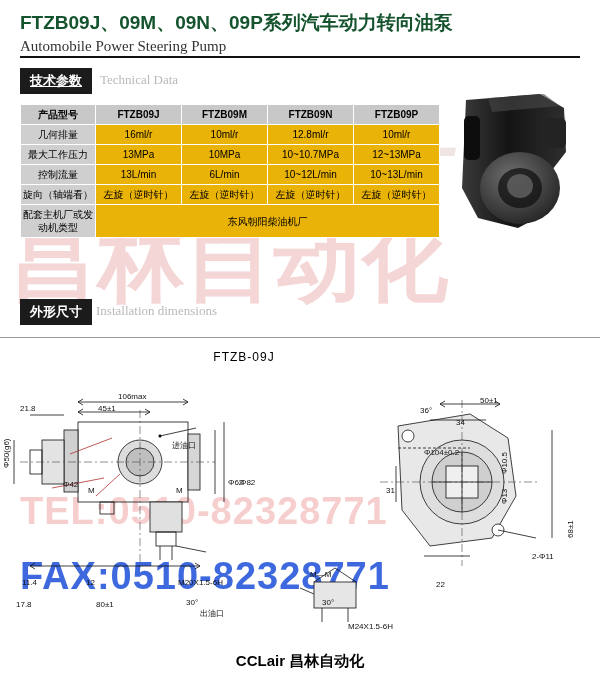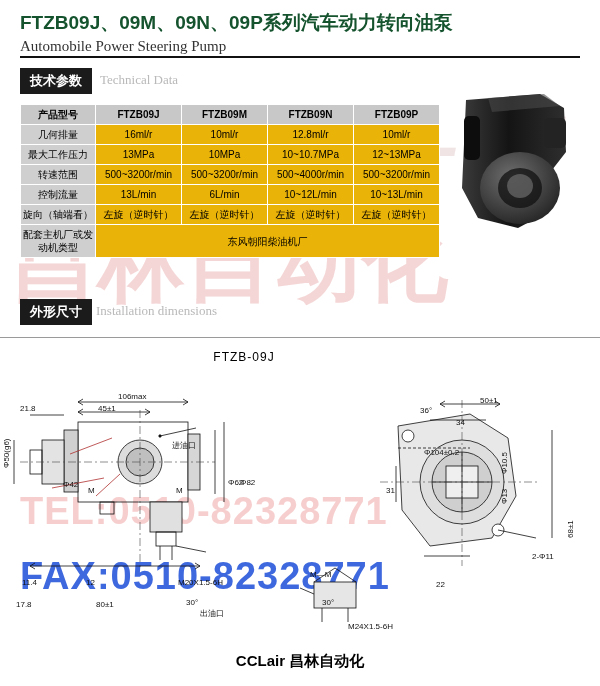--- a/index.html
+++ b/index.html
@@ -56,21 +56,21 @@
   .band{
     position:absolute;left:20px;width:560px;height:2px;background:#111;
   }
   #band1{top:56px;}
   .tag{
     position:absolute;
     background:#1b1b1b;color:#fff;
     font-size:13px;font-weight:bold;
     padding:4px 10px;
   }
-  #tag-tech{top:68px;left:20px;}
+  #tag-tech{top:68px;left:20px;text-decoration:underline;}
   #tag-dim{top:299px;left:20px;}
   .tag-en{
     position:absolute;
     font-size:13px;color:#b9b9b9;font-family:"Liberation Serif",serif;
   }
   #tag-tech-en{top:72px;left:100px;}
   #tag-dim-en{top:303px;left:96px;}
 
   table.spec{
     position:absolute;top:104px;left:20px;
@@ -148,27 +148,20 @@
     <td>10ml/r</td>
     <td>12.8ml/r</td>
     <td>10ml/r</td>
   </tr>
   <tr>
     <td class="lbl">最大工作压力</td>
     <td>13MPa</td>
     <td>10MPa</td>
     <td>10~10.7MPa</td>
     <td>12~13MPa</td>
-  </tr>
-  <tr>
-    <td class="lbl">转速范围</td>
-    <td>500~3200r/min</td>
-    <td>500~3200r/min</td>
-    <td>500~4000r/min</td>
-    <td>500~3200r/min</td>
   </tr>
   <tr>
     <td class="lbl">控制流量</td>
     <td>13L/min</td>
     <td>6L/min</td>
     <td>10~12L/min</td>
     <td>10~13L/min</td>
   </tr>
   <tr>
     <td class="lbl">旋向（轴端看）</td>

